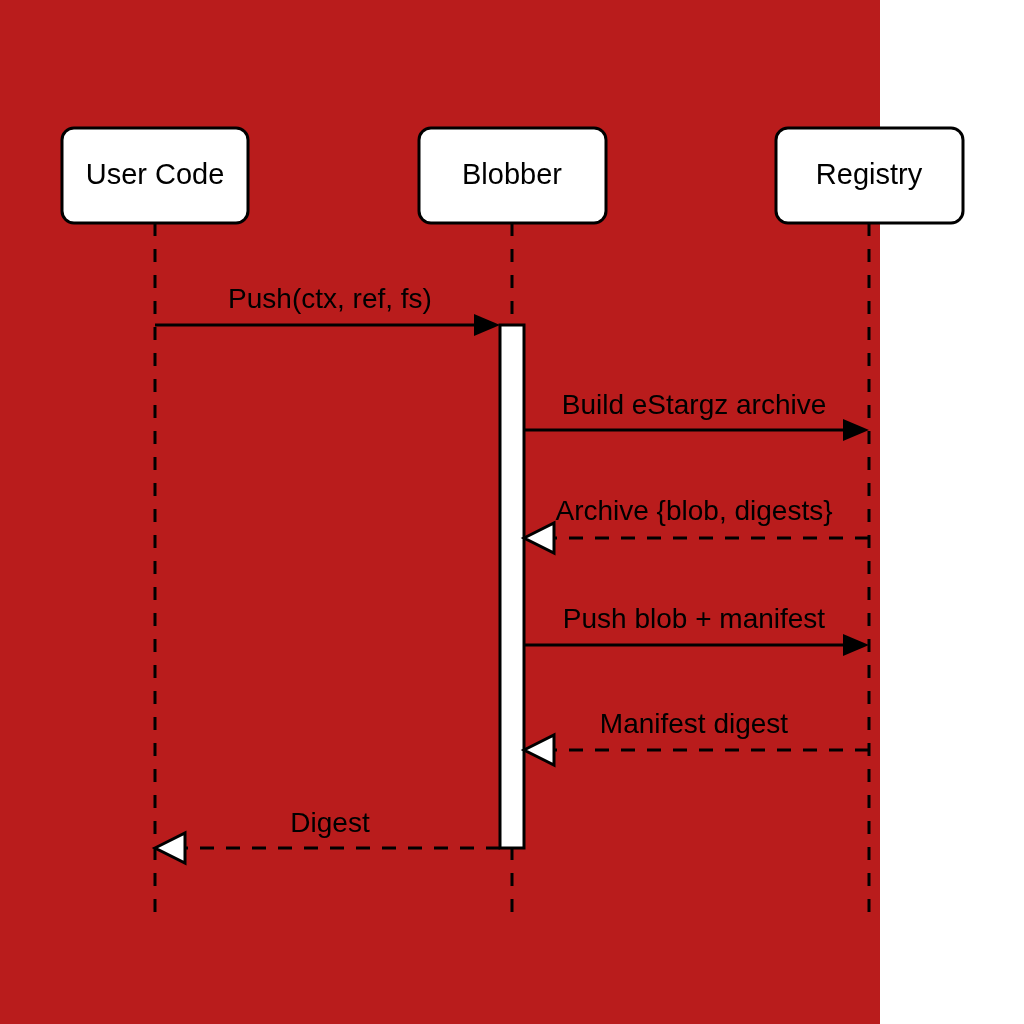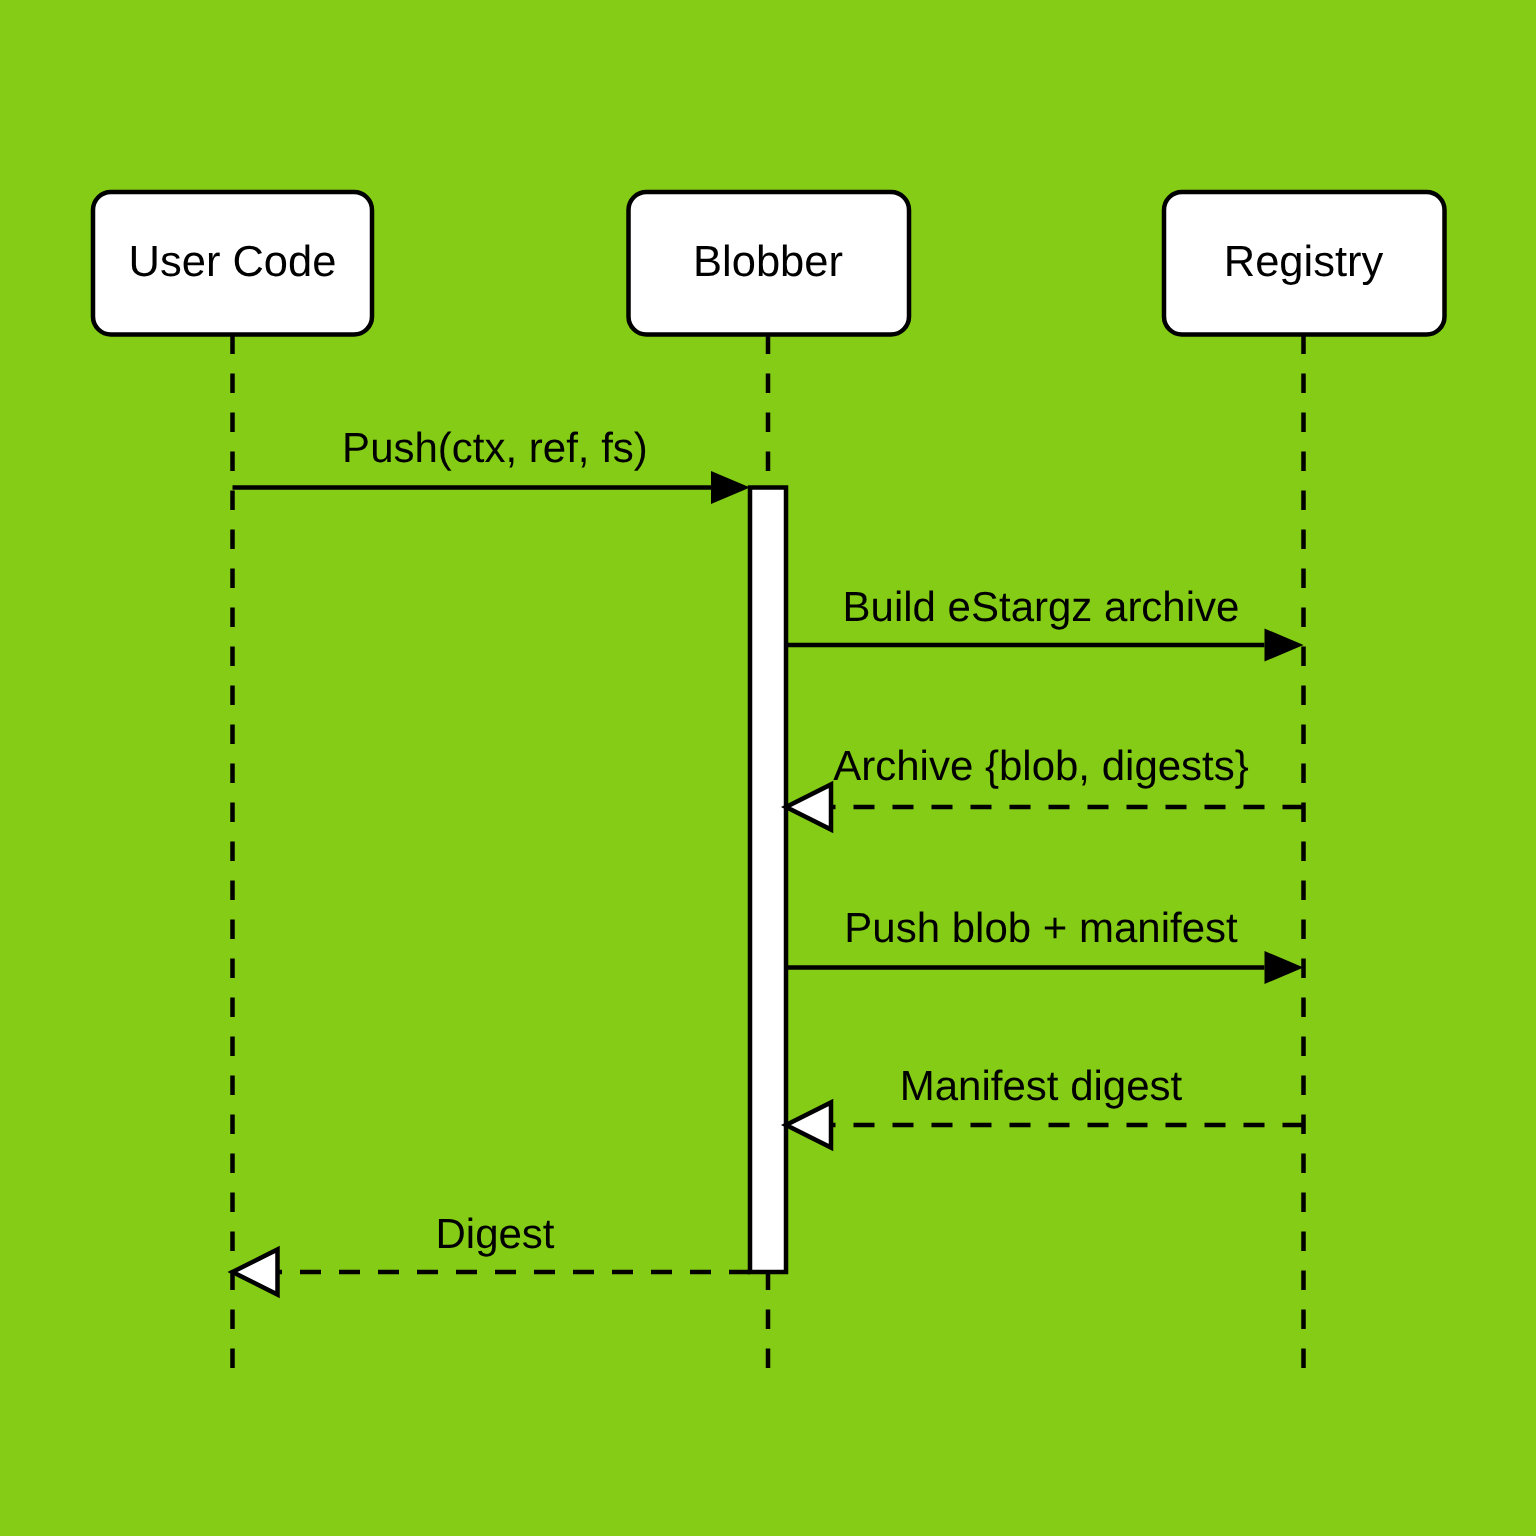--- a/index.html
+++ b/index.html
@@ -9,23 +9,23 @@
     background: #ffffff;
   }
   body {
     width: 1024px;
     height: 1024px;
     overflow: hidden;
     font-family: "Liberation Sans", sans-serif;
   }
   #diagram-root {
     position: relative;
-    width: 1024px;
+    width: 880px;
     height: 1024px;
-    background: #84cc16;
+    background: #b91c1c;
   }
   svg.diagram-canvas {
     position: absolute;
     top: 0;
     left: 0;
     width: 1024px;
     height: 1024px;
     display: block;
   }
   .participant-box {

